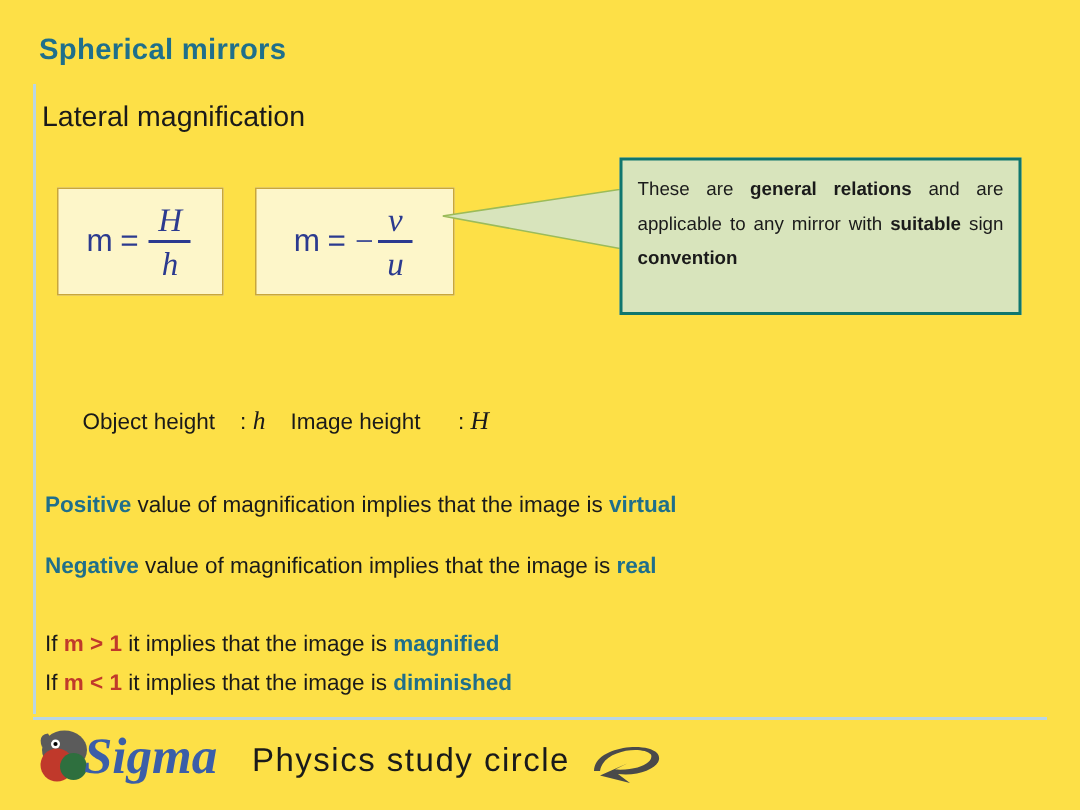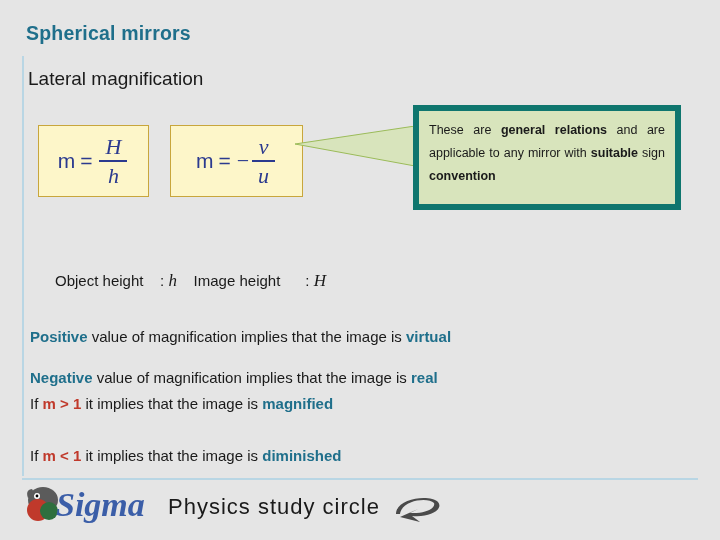--- a/index.html
+++ b/index.html
@@ -5,21 +5,21 @@
   html,body{margin:0;padding:0;}
   body{
     width:720px;height:540px;
     background:#ffffff;
     font-family:"Liberation Sans", sans-serif;
     position:relative;
     overflow:hidden;
   }
   .slide{
     position:absolute;left:0;top:0;width:720px;height:540px;
-    background:#e5e5e5;
+    background:#fde047;
   }
   .title{
     position:absolute;left:26px;top:22px;
     font-size:19.5px;font-weight:bold;color:#1f6f8b;
     letter-spacing:0.2px;
   }
   .left-rule{
     position:absolute;left:22px;top:56px;width:2px;height:420px;
     background:#b9d6e4;
   }
@@ -51,21 +51,21 @@
     display:inline-flex;flex-direction:column;align-items:center;
     margin:0 2px;vertical-align:middle;
   }
   .frac .num{font-style:italic;font-size:22px;line-height:1.05;padding:0 6px;}
   .frac .den{font-style:italic;font-size:22px;line-height:1.05;padding:0 6px;}
   .frac .bar{height:2px;background:#2b3a8f;width:100%;margin:2px 0;}
   .minus{font-size:22px;margin:0 1px;}
   
   .callout{
     position:absolute;left:413px;top:105px;width:268px;height:105px;
-    background:#d8e4bc;border:6px solid #0f766e;box-sizing:border-box;
+    background:#d8e4bc;border:2px solid #0f766e;box-sizing:border-box;
     padding:8px 10px 6px 10px;
     font-size:12.5px;color:#1a1a1a;line-height:1.85;
     text-align:justify;
   }
   .callout b{font-weight:bold;}
   .tail{
     position:absolute;left:295px;top:126px;width:125px;height:40px;
   }
   
   .defs{
@@ -75,21 +75,21 @@
   .defs .row{white-space:pre;}
   .var{font-family:"Liberation Serif",serif;font-style:italic;font-size:17px;color:#2b3a8f;}
   .varblk{font-family:"Liberation Serif",serif;font-style:italic;font-size:17px;color:#1a1a1a;}
   
   .stmt{
     position:absolute;left:30px;
     font-size:15px;color:#1a1a1a;
   }
   #stmt1{top:328px;text-align:center;}
   #stmt2{top:369px;}
-  #stmt3{top:395px;}
+  #stmt3{top:421px;}
   #stmt4{top:447px;}
   .hl{color:#1f6f8b;font-weight:bold;}
   .m-inline{color:#c0392b;font-weight:bold;}
   
   .footline{
     position:absolute;left:22px;top:478px;width:676px;height:2px;background:#b9d6e4;
   }
   .logo{
     position:absolute;left:26px;top:484px;width:350px;height:44px;
   }

